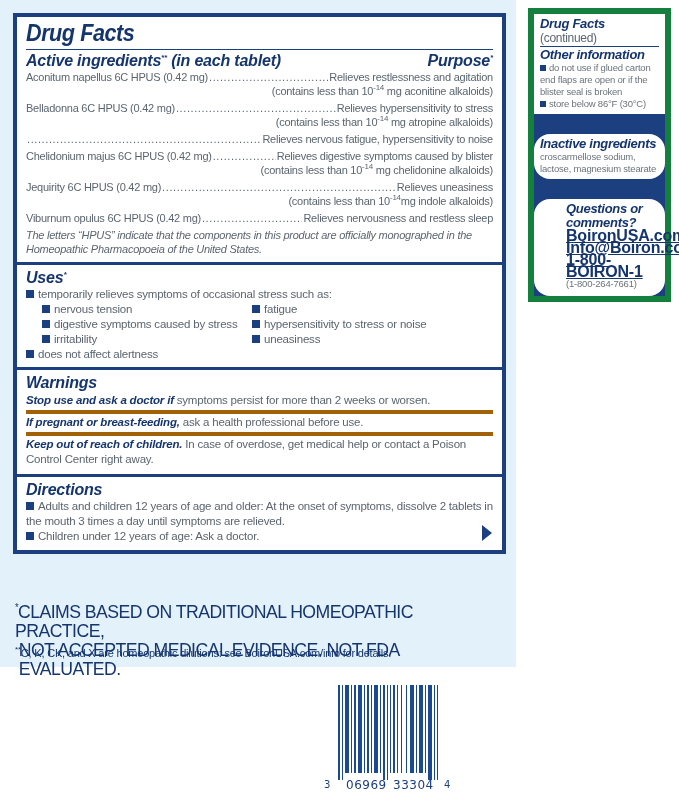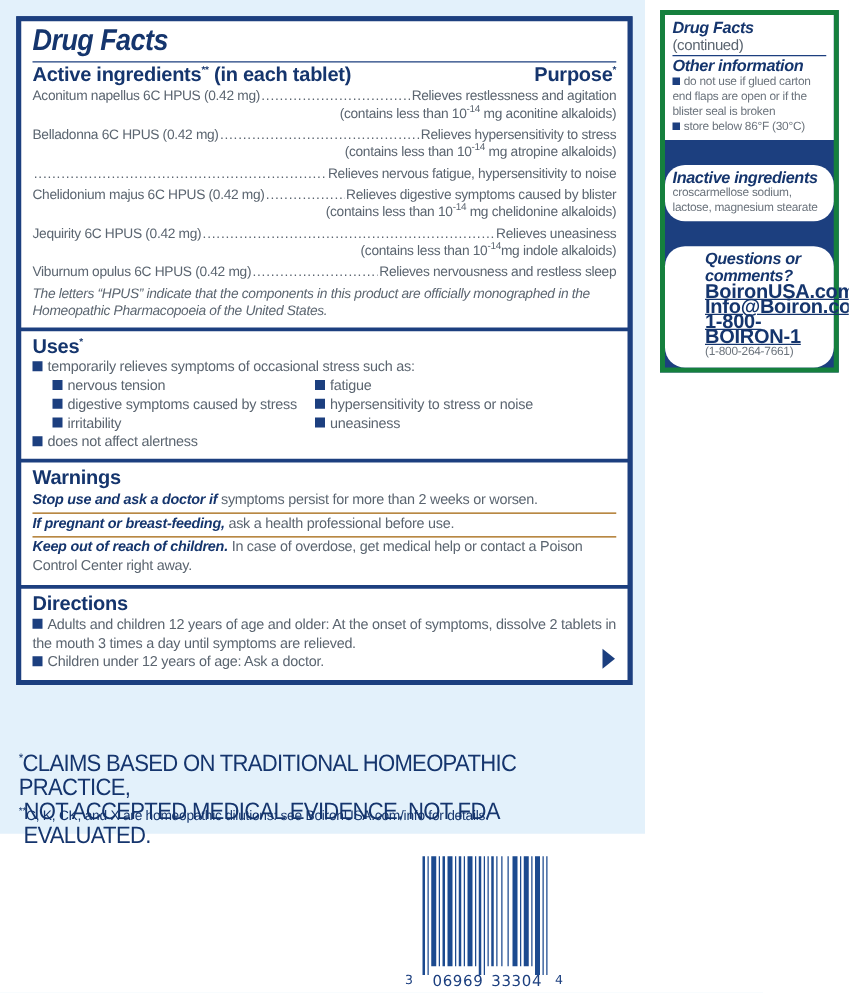--- a/index.html
+++ b/index.html
@@ -24,21 +24,21 @@
 
     .h-title {
       font-style: italic; font-weight: bold; color: #15356d;
       font-size: 24px; line-height: 24px; letter-spacing: -0.5px;
       padding-bottom: 2px;
       transform: scaleX(0.9); transform-origin: left;
     }
     .title-rule { border-top: 1px solid #1c3f7f; margin: 2px 0 2px 0; }
 
     .h-sect {
-      font-weight: bold; color: #15356d;
+      font-style: italic; font-weight: bold; color: #15356d;
       font-size: 16px; line-height: 18px; letter-spacing: -0.2px;
       display: flex; justify-content: space-between;
     }
     sup { font-size: 8px; line-height: 0; vertical-align: super; }
 
     .row-line {
       display: flex; align-items: baseline; font-size: 11px; line-height: 14px;
       color: #5b6570; letter-spacing: -0.25px; white-space: nowrap;
     }
     .row-line .ing { flex: 0 0 auto; }
@@ -58,21 +58,21 @@
     .bullet {
       display: inline-block; width: 8px; height: 8px; background: #1c3f7f;
       margin-right: 4px; vertical-align: 0px;
     }
     .txt { font-size: 11.5px; line-height: 15px; letter-spacing: -0.2px; color: #5b6570; }
     .uses-grid {
       display: grid; grid-template-columns: 210px 210px; padding-left: 16px;
     }
 
     .warn-line { font-size: 11.5px; line-height: 15px; letter-spacing: -0.2px; color: #5b6570; padding: 1px 0 2px 0; }
-    .warn-line + .warn-line { border-top: 1px solid #a16207; }
+    .warn-line + .warn-line { border-top: 4px solid #a16207; }
     .warn-line b { color: #15356d; font-weight: bold; font-style: italic; }
 
     .dir-arrow {
       position: absolute; right: 10px; bottom: 9px; width: 0; height: 0;
       border-top: 8px solid transparent; border-bottom: 8px solid transparent;
       border-left: 10px solid #1c3f7f;
     }
 
     .claims {
       position: absolute; left: 15px; top: 602px; width: 500px;
@@ -81,21 +81,21 @@
     }
     .claims sup { font-size: 10px; }
     .footnote {
       position: absolute; left: 15px; top: 647px; font-size: 11px; line-height: 13px;
       color: #15356d; letter-spacing: -0.2px;
     }
 
     
     .side-box {
       position: absolute; left: 528px; top: 8px; width: 143px;
-      border: 4px solid #15803d; background: #1c3f7f;
+      border: 6px solid #15803d; background: #1c3f7f;
     }
     .side-sect { background: #ffffff; padding: 3px 6px 4px 6px; }
     .side-sect + .side-sect { margin-top: 20px; border-radius: 16px; }
     .side-h {
       font-style: italic; font-weight: bold; color: #15356d; font-size: 13px; line-height: 14px;
       letter-spacing: -0.3px;
     }
     .side-h .cont { font-style: normal; font-weight: normal; color: #5b6570; font-size: 12px; }
     .side-rule { border-top: 1px solid #1c3f7f; margin: 1px 0 1px 0; }
     .side-txt { font-size: 9.5px; line-height: 12px; color: #6b737c; letter-spacing: -0.2px; }

